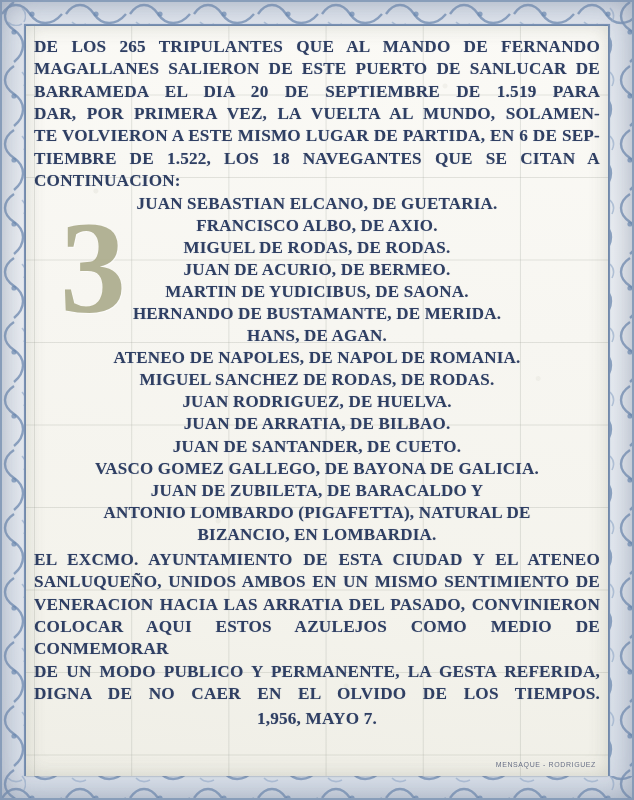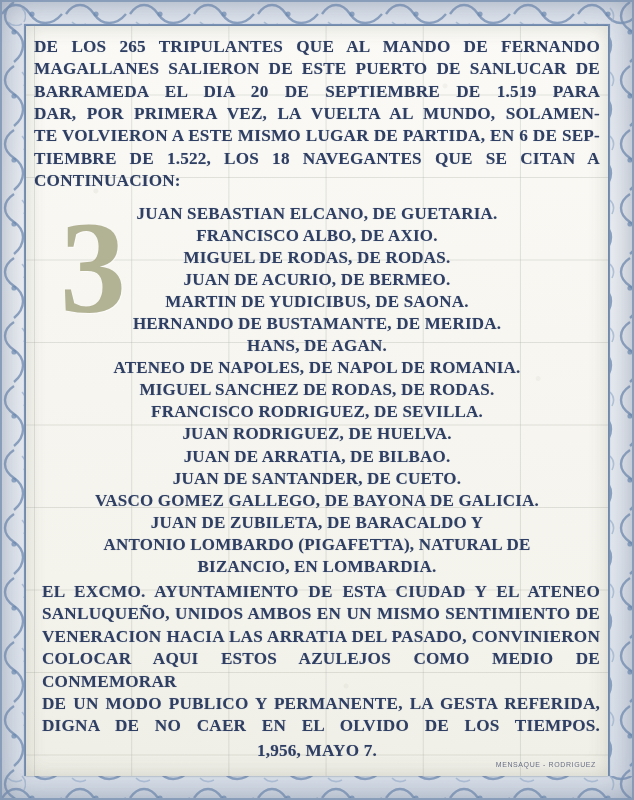--- a/index.html
+++ b/index.html
@@ -86,22 +86,22 @@
   .block-justified .line {
     text-align: justify;
     text-align-last: justify;
     white-space: normal;
   }
   .seg-intro .line   { font-size: 17.2px; }
   .seg-names .line   { font-size: 17.0px; }
   .seg-closing .line { font-size: 17.2px; }
   .seg-date .line    { font-size: 17.2px; margin-top: 2px; }
 
-  .seg-names { margin-top: 10px; font-family: Liberation Serif, serif; }
-  .seg-closing { margin-top: 3px; padding-left: 8px; }
+  .seg-names { margin-top: 0; font-family: Liberation Serif, serif; }
+  .seg-closing { margin-top: 3px; }
 
   
   .watermark {
     position: absolute;
     left: 34px;
     top: 176px;
     font-family: "Liberation Serif", serif;
     font-size: 132px;
     font-weight: 700;
     color: rgba(150,150,110,.72);
@@ -176,21 +176,20 @@
       <div class="seg-names">
         <span class="line">JUAN SEBASTIAN ELCANO, DE GUETARIA.</span>
         <span class="line">FRANCISCO ALBO, DE AXIO.</span>
         <span class="line">MIGUEL DE RODAS, DE RODAS.</span>
         <span class="line">JUAN DE ACURIO, DE BERMEO.</span>
         <span class="line">MARTIN DE YUDICIBUS, DE SAONA.</span>
         <span class="line">HERNANDO DE BUSTAMANTE, DE MERIDA.</span>
         <span class="line">HANS, DE AGAN.</span>
         <span class="line">ATENEO DE NAPOLES, DE NAPOL DE ROMANIA.</span>
         <span class="line">MIGUEL SANCHEZ DE RODAS, DE RODAS.</span>
-        <span class="line">FRANCISCO RODRIGUEZ, DE SEVILLA.</span>
         <span class="line">JUAN RODRIGUEZ, DE HUELVA.</span>
         <span class="line">JUAN DE ARRATIA, DE BILBAO.</span>
         <span class="line">JUAN DE SANTANDER, DE CUETO.</span>
         <span class="line">VASCO GOMEZ GALLEGO, DE BAYONA DE GALICIA.</span>
         <span class="line">JUAN DE ZUBILETA, DE BARACALDO Y</span>
         <span class="line">ANTONIO LOMBARDO (PIGAFETTA), NATURAL DE</span>
         <span class="line">BIZANCIO, EN LOMBARDIA.</span>
       </div>
 
       <div class="seg-closing block-justified">

